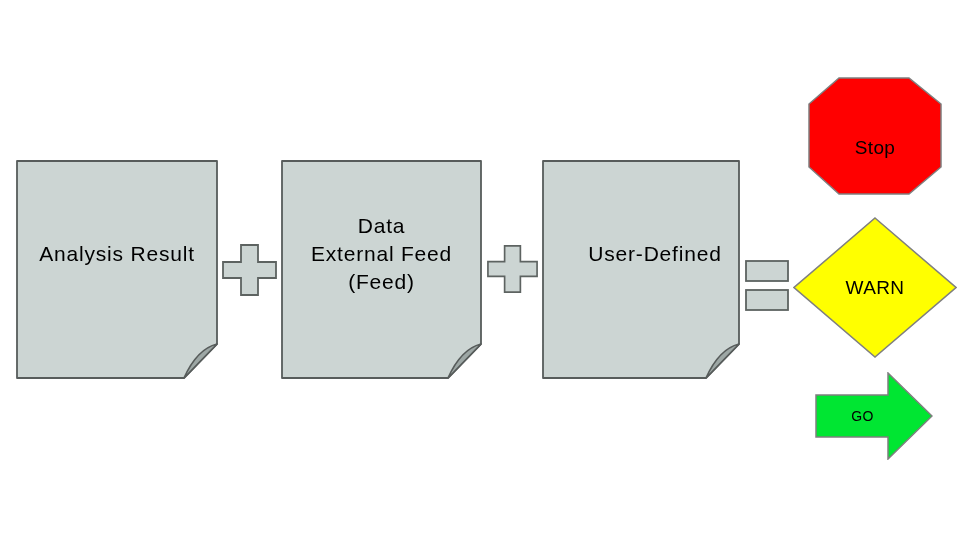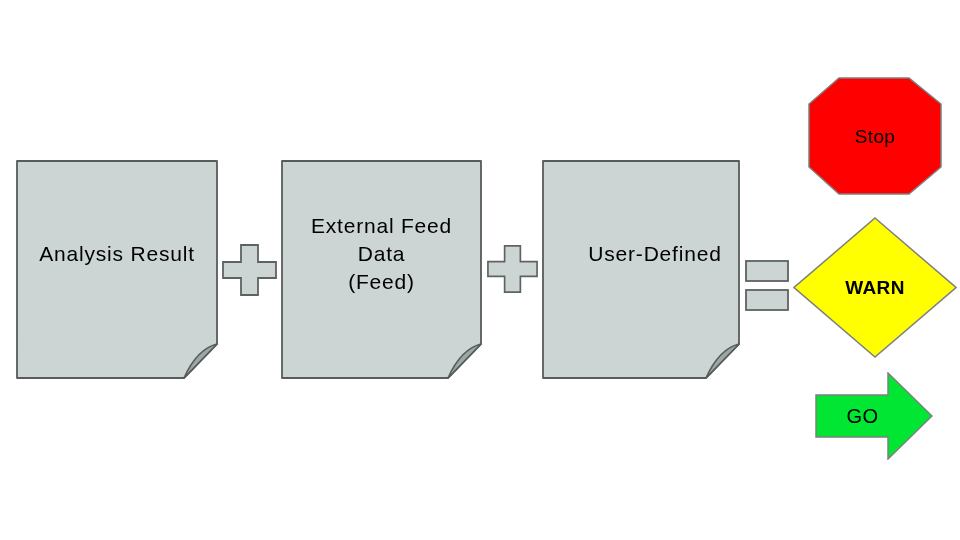--- a/index.html
+++ b/index.html
@@ -46,21 +46,21 @@
   .result-label {
     position: absolute;
     display: flex;
     align-items: center;
     justify-content: center;
     color: #000000;
     font-size: 19px;
     letter-spacing: 0.4px;
     white-space: nowrap;
   }
-  .go-label-box { font-size: 20px; }
+  .go-label-box { font-size: 14px; }
 </style>
 </head>
 <body>
 
 <div class="slide">
 
   <div class="abs" style="left:16px; top:160px; width:202px; height:219px;">
     <svg width="202" height="219" viewBox="0 0 202 219">
       <path class="doc-body" d="M1,1 H201 V184 L168,218 H1 Z"></path>
       <path class="doc-fold" d="M201,184 Q181,189 168,218 Z"></path>
@@ -75,22 +75,22 @@
       <polygon class="op-shape" points="19,1 36,1 36,18 54,18 54,34 36,34 36,51 19,51 19,34 1,34 1,18 19,18"></polygon>
     </svg>
   </div>
 
   <div class="abs" style="left:281px; top:160px; width:201px; height:219px;">
     <svg width="201" height="219" viewBox="0 0 201 219">
       <path class="doc-body" d="M1,1 H200 V184 L167,218 H1 Z"></path>
       <path class="doc-fold" d="M200,184 Q180,189 167,218 Z"></path>
     </svg>
     <div class="doc-label">
+      <div>Data</div>
       <div>External Feed</div>
-      <div>Data</div>
       <div>(Feed)</div>
     </div>
   </div>
 
   <div class="abs" style="left:487px; top:245px; width:51px; height:48px;">
     <svg width="51" height="48" viewBox="0 0 55 52" preserveAspectRatio="none">
       <polygon class="op-shape" points="19,1 36,1 36,18 54,18 54,34 36,34 36,51 19,51 19,34 1,34 1,18 19,18"></polygon>
     </svg>
   </div>
 
@@ -108,28 +108,28 @@
     <svg width="44" height="51" viewBox="0 0 44 51">
       <rect class="op-shape" x="1" y="1" width="42" height="20"></rect>
       <rect class="op-shape" x="1" y="30" width="42" height="20"></rect>
     </svg>
   </div>
 
   <div class="abs" style="left:808px; top:77px; width:134px; height:118px;">
     <svg width="134" height="118" viewBox="0 0 134 118">
       <polygon class="stop-shape" points="31,1 101,1 133,27 133,90 101,117 31,117 1,90 1,27"></polygon>
     </svg>
-    <div class="result-label" style="left:0; top:1px; width:134px; height:118px;">Stop</div>
+    <div class="result-label" style="left:0; top:12px; width:134px; height:118px;">Stop</div>
   </div>
 
   <div class="abs" style="left:793px; top:217px; width:164px; height:141px;">
     <svg width="164" height="141" viewBox="0 0 164 141">
       <polygon class="warn-shape" points="82,1 163,70.5 82,140 1,70.5"></polygon>
     </svg>
-    <div class="result-label" style="left:0; top:0; width:164px; height:141px;font-weight:bold;">WARN</div>
+    <div class="result-label" style="left:0; top:0; width:164px; height:141px;">WARN</div>
   </div>
 
   <div class="abs" style="left:815px; top:372px; width:118px; height:88px;">
     <svg width="118" height="88" viewBox="0 0 118 88">
       <polygon class="go-shape" points="1,23 73,23 73,1 117,44 73,87 73,65 1,65"></polygon>
     </svg>
     <div class="result-label go-label-box" style="left:0; top:23px; width:95px; height:42px;">GO</div>
   </div>
 
 </div>

